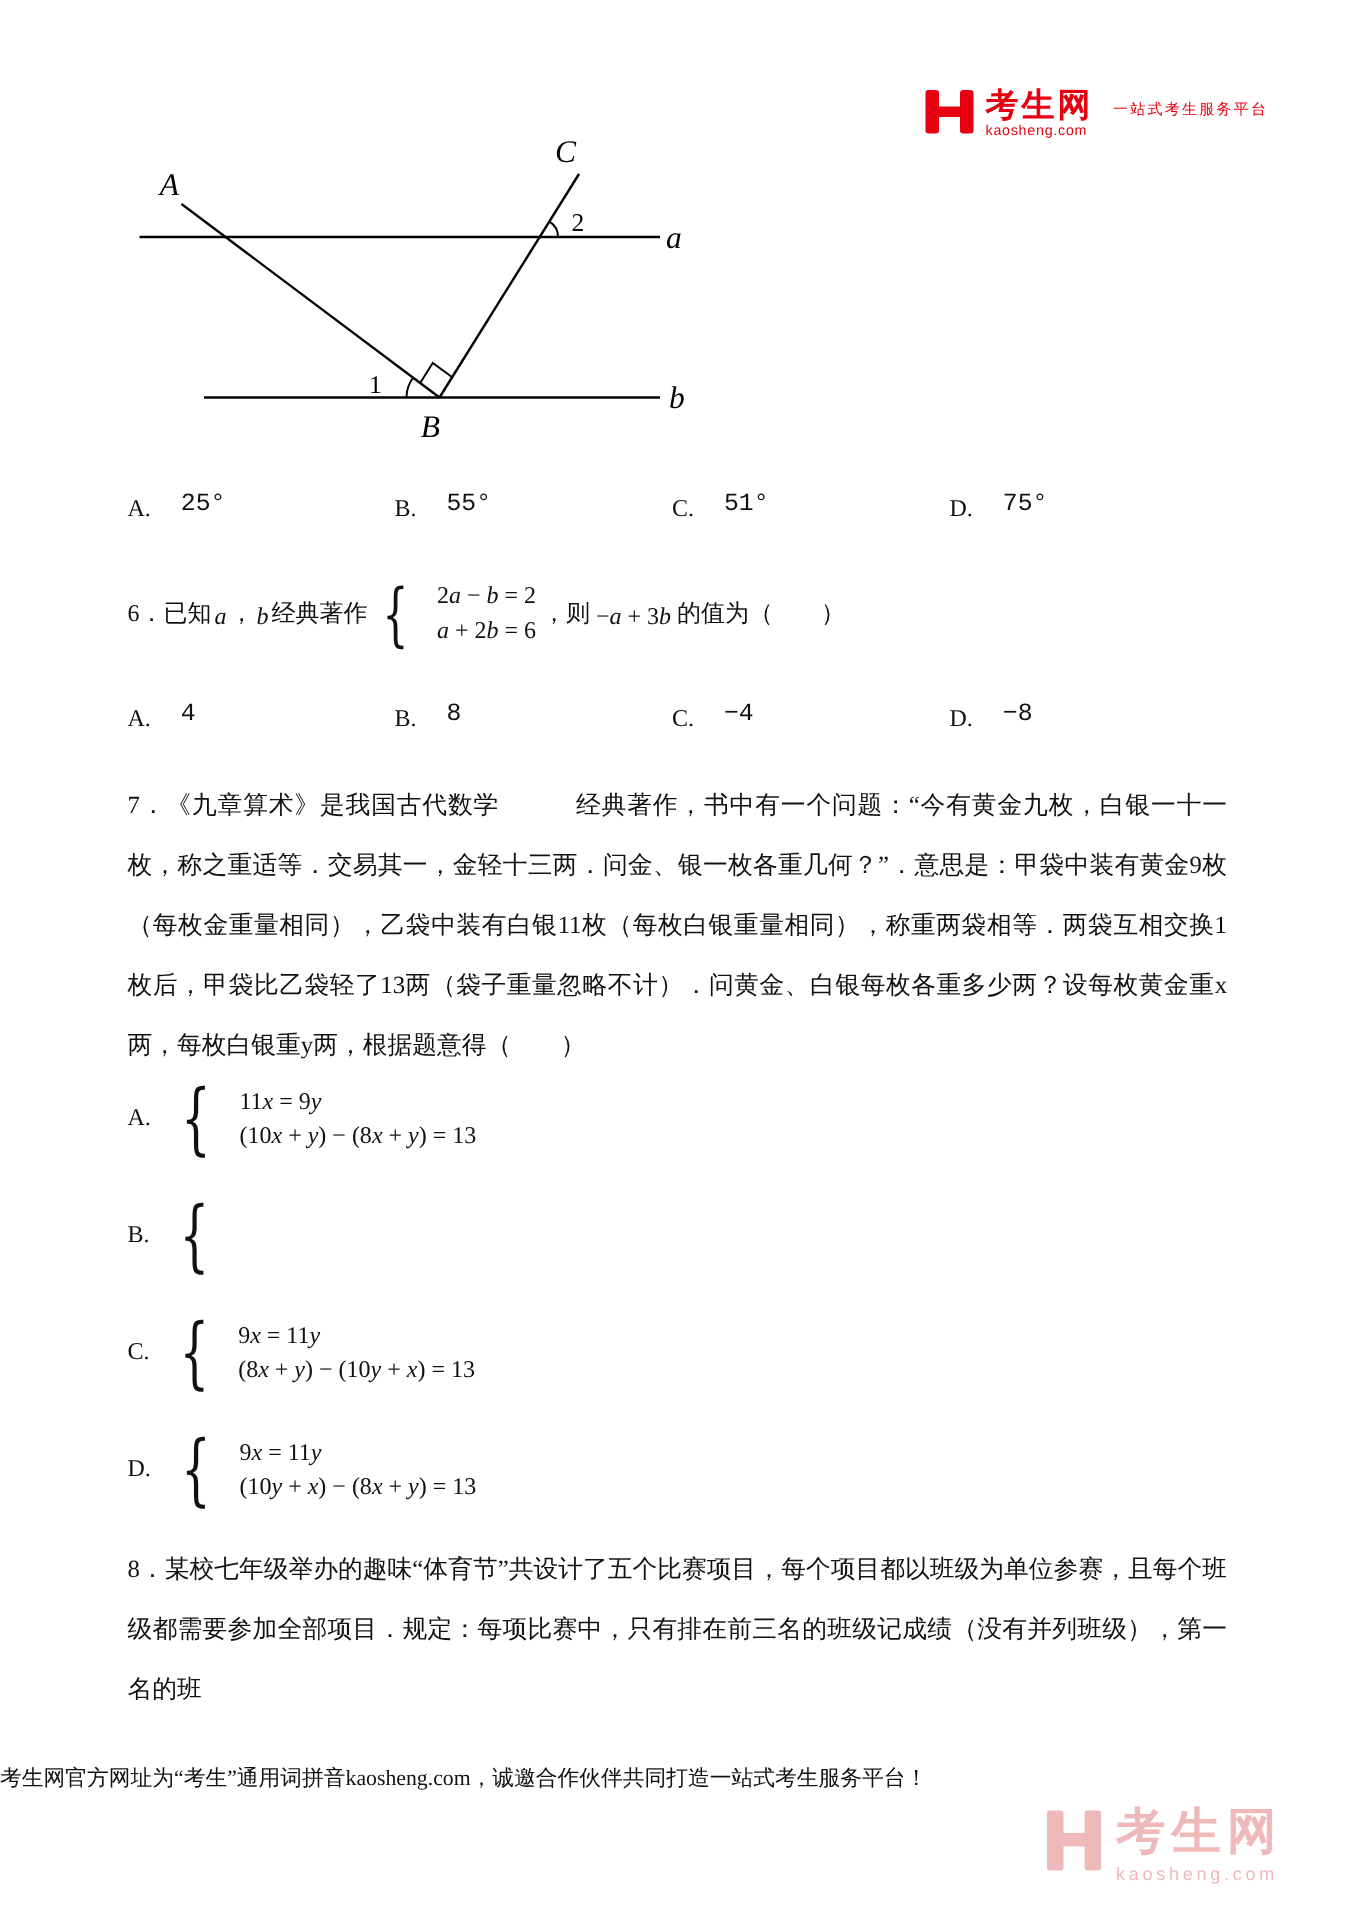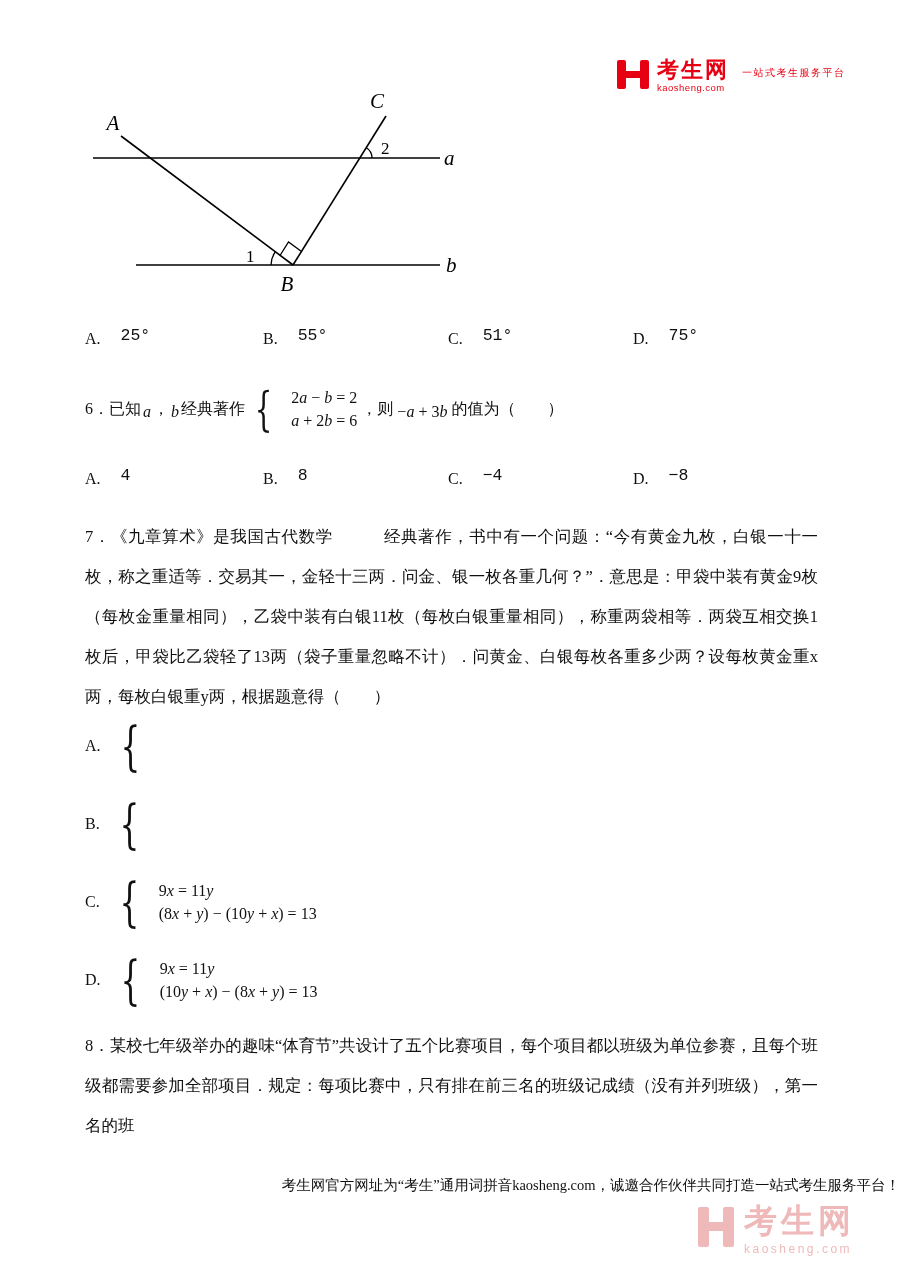--- a/index.html
+++ b/index.html
@@ -34,21 +34,21 @@
   .brace::before{content:"{";}
   .sys-lg .brace{font-size:52px;}
   .sys-sm .brace{font-size:46px;}
   .eqs{display:flex;flex-direction:column;justify-content:center;margin-left:1px;}
   .eq{font-size:16px;line-height:23px;white-space:nowrap;}
   .eq i{font-style:italic;}
   .q6row{display:flex;align-items:center;font-size:16px;white-space:nowrap;}
   .optsys{display:flex;align-items:center;gap:9px;font-size:16px;}
 
   
-  .footer{width:900px;text-align:right;font-size:14.5px;}
+  .footer{width:900px;text-align:left;font-size:14.5px;}
   .watermark{display:flex;align-items:flex-start;gap:8px;}
   .wm-brand{font-family:"Liberation Sans",sans-serif;font-weight:bold;font-size:33px;color:#efb9b9;letter-spacing:4px;line-height:1;}
   .wm-domain{font-family:"Liberation Sans",sans-serif;font-size:12px;color:#efb9b9;letter-spacing:2.5px;margin-top:5px;}
 </style>
 </head>
 <body>
 
 <div>
 
   <div class="abs logo" style="left:616px;top:58px;">
@@ -133,20 +133,24 @@
     <span>D.</span>
     <span class="raised">−8</span>
   </div>
 
   <div class="abs para" style="left:85px;top:517px;width:733px;">7．《九章算术》是我国古代数学　　　经典著作，书中有一个问题：“今有黄金九枚，白银一十一枚，称之重适等．交易其一，金轻十三两．问金、银一枚各重几何？”．意思是：甲袋中装有黄金9枚（每枚金重量相同），乙袋中装有白银11枚（每枚白银重量相同），称重两袋相等．两袋互相交换1枚后，甲袋比乙袋轻了13两（袋子重量忽略不计）．问黄金、白银每枚各重多少两？设每枚黄金重x两，每枚白银重y两，根据题意得（　　）</div>
 
   <div class="abs optsys" style="left:85px;top:720px;">
     <span>A.</span>
     <span class="sys sys-lg">
       <span class="brace"></span>
+      <span class="eqs">
+        <span class="eq">11<i>x</i> = 9<i>y</i></span>
+        <span class="eq">(10<i>x</i> + <i>y</i>) − (8<i>x</i> + <i>y</i>) = 13</span>
+      </span>
     </span>
   </div>
   <div class="abs optsys" style="left:85px;top:798px;">
     <span>B.</span>
     <span class="sys sys-lg">
       <span class="brace"></span>
     </span>
   </div>
   <div class="abs optsys" style="left:85px;top:876px;">
     <span>C.</span>

